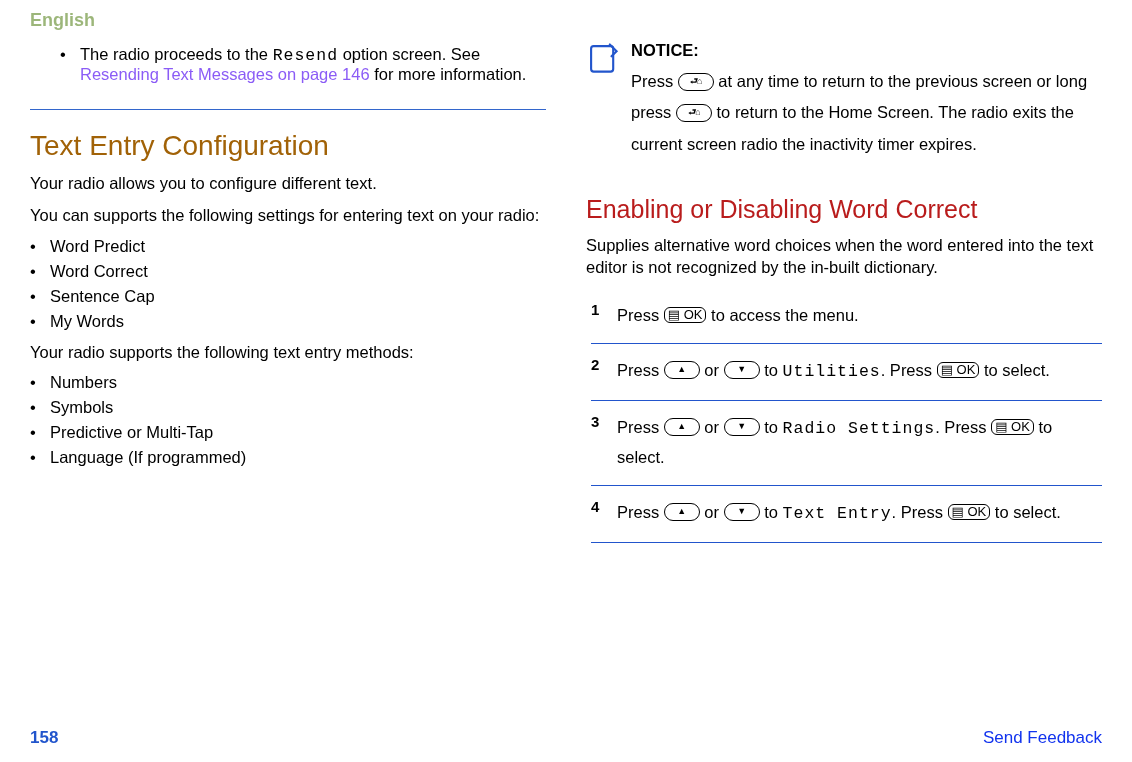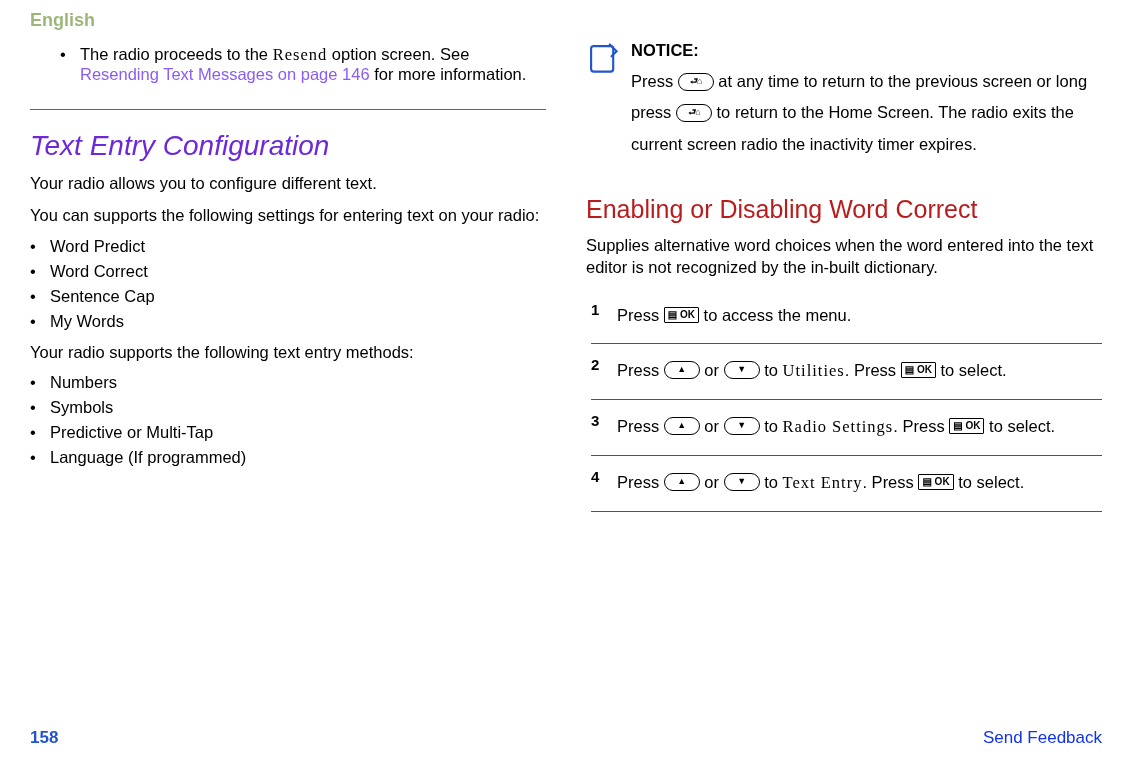--- a/index.html
+++ b/index.html
@@ -29,37 +29,36 @@
   }
   .bullet-row {
     display: flex;
     margin: 4px 0 4px 30px;
   }
   .bullet-row .dot {
     width: 20px;
     flex-shrink: 0;
   }
   .mono {
-    font-family: Liberation Serif, serif;
+    font-family: Liberation Mono, monospace;
     letter-spacing: 1px;
   }
   .link {
     color: #8b5cf6;
   }
   .hr {
     border: none;
     border-top: 1.5px solid #3366cc;
     margin: 25px 0 20px 0;
   }
   h2.h-blue {
-    color: #6d28d9;
+    color: #a16207;
     font-weight: normal;
     font-size: 28px;
     margin: 10px 0 10px 0;
-    font-style: italic;
   }
   h2.h-blue-sm {
     color: #b91c1c;
     font-weight: normal;
     font-size: 25px;
     margin: 25px 0 8px 0;
   }
   p { margin: 10px 0; line-height: 1.35; }
   .ul-simple { list-style: none; padding:0; margin:8px 0; }
   .ul-simple li { display:flex; margin:6px 0 6px 0; }
@@ -79,27 +78,27 @@
     line-height:14px;
     text-align:center;
     padding: 0 4px;
     font-weight:bold;
     position:relative;
     top:-1px;
   }
   .btn-ok {
     display:inline-block;
     border:1.4px solid #000;
-    border-radius:1px;
+    border-radius:6px;
     height:14px;
-    font-size:10px;
+    font-size:13px;
     line-height:13px;
     padding:0 3px;
     vertical-align:middle;
-    font-weight:bold;
+    font-weight:normal;
     position:relative;
     top:-1px;
   }
   .steps { margin-left:5px; }
   .step { display:flex; border-bottom:1.4px solid #2255cc; padding:12px 0 14px 0; }
   .step-num { font-weight:bold; width:26px; flex-shrink:0; font-size:15px; }
   .step-body { flex:1; line-height:1.7; }
   .footer {
     position:absolute;
     bottom:14px;

